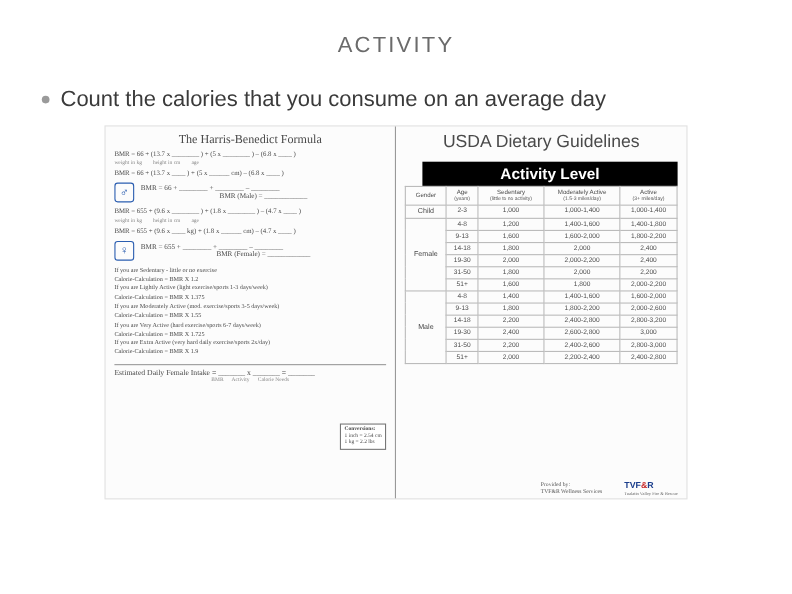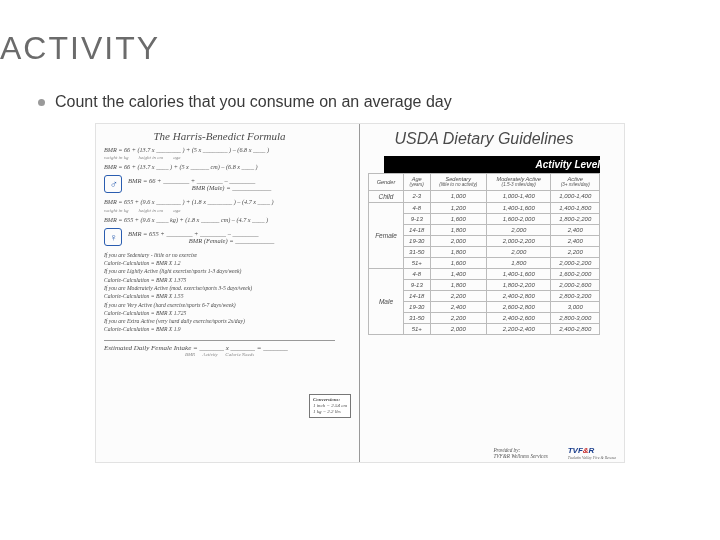--- a/index.html
+++ b/index.html
@@ -6,53 +6,53 @@
   body {
     width: 720px;
     height: 540px;
     background: #fff;
     font-family: Arial, Helvetica, sans-serif;
     color: #333;
     position: relative;
     overflow: hidden;
   }
   .title {
-    text-align: left;
-    font-size: 32px;
+    text-align: center;
+    font-size: 20px;
     letter-spacing: 2px;
     color: #6b6b6b;
     padding: 30px 0 18px 0;
     font-weight: 400;
   }
   .bullet-row {
     display: flex;
     align-items: center;
     padding: 8px 0 8px 38px;
-    font-size: 16px;
+    font-size: 20px;
     color: #3a3a3a;
   }
   .bullet-dot {
     width: 7px; height: 7px;
     background: #9a9a9a;
     border-radius: 50%;
     margin-right: 10px;
     flex: 0 0 auto;
   }
   .sheet {
     margin: 4px auto 0 auto;
     width: 530px;
     height: 340px;
     border: 1px solid #e2e2e2;
     background: #fcfcfc;
     display: flex;
     font-family: "Times New Roman", serif;
     color: #4a4a4a;
     position: relative;
   }
-  .col { padding: 6px 24px 4px 8px; position: relative; font-style: italic; }
+  .col { padding: 6px 8px 4px 8px; position: relative; }
   .col-left { flex: 1 1 50%; border-right: 1px solid #999; }
   .col-right { flex: 1 1 50%; }
   .hd {
     text-align: center;
     font-size: 11px;
     font-weight: 400;
     padding-bottom: 4px;
   }
   .hd-right { font-family: Arial, sans-serif; font-size: 16px; }
   .formula-block { font-size: 6.2px; line-height: 1.35; margin-bottom: 4px; }
@@ -84,23 +84,23 @@
     border-top: 1px solid #999;
     margin-top: 6px;
     padding-top: 3px;
     font-size: 7px;
   }
   
   .act-bar {
     background: #000;
     color: #fff;
     font-family: Arial, sans-serif;
-    font-size: 10px;
+    font-size: 14px;
     font-weight: bold;
-    text-align: right;
+    text-align: center;
     padding: 3px 0;
     margin: 4px 0 0 16px;
   }
   table.act {
     width: 100%;
     border-collapse: collapse;
     font-size: 6px;
     font-family: Arial, sans-serif;
   }
   table.act th, table.act td {

